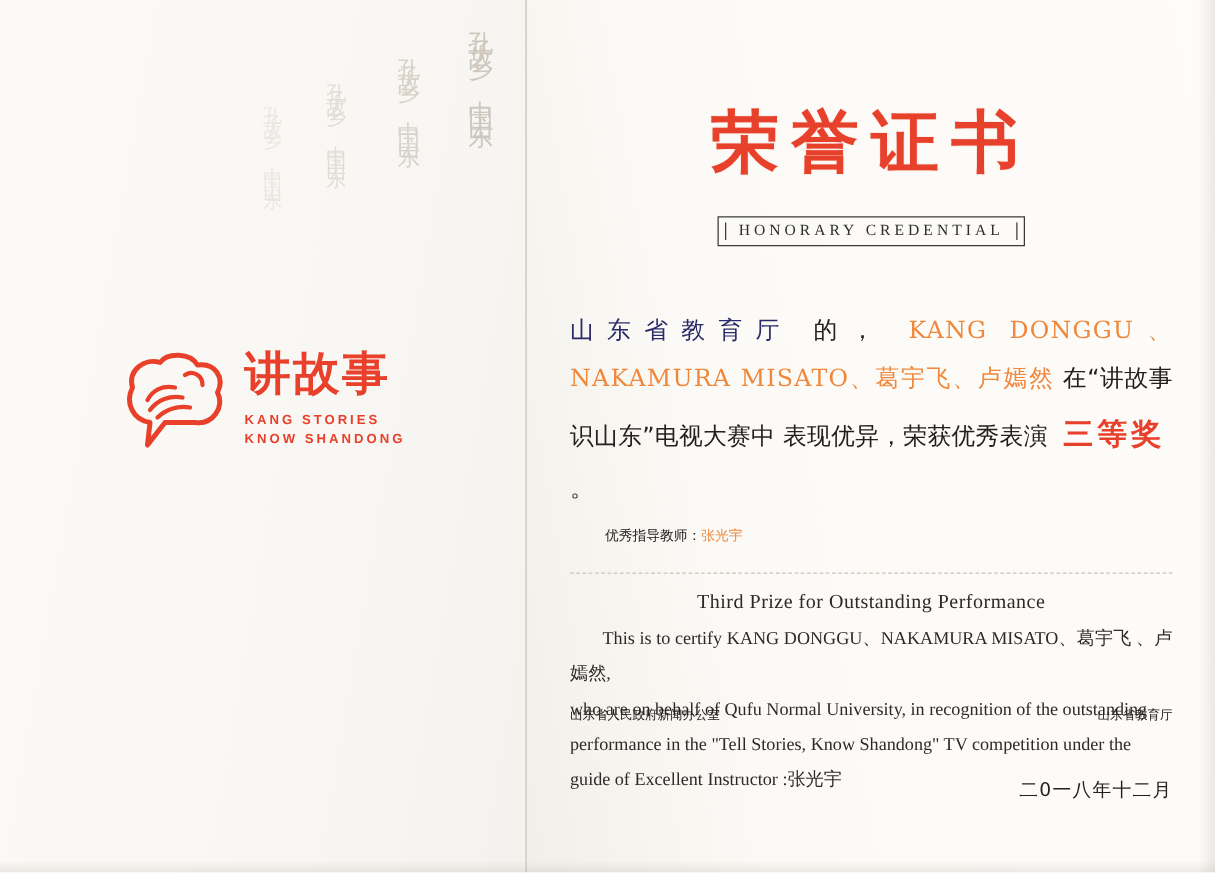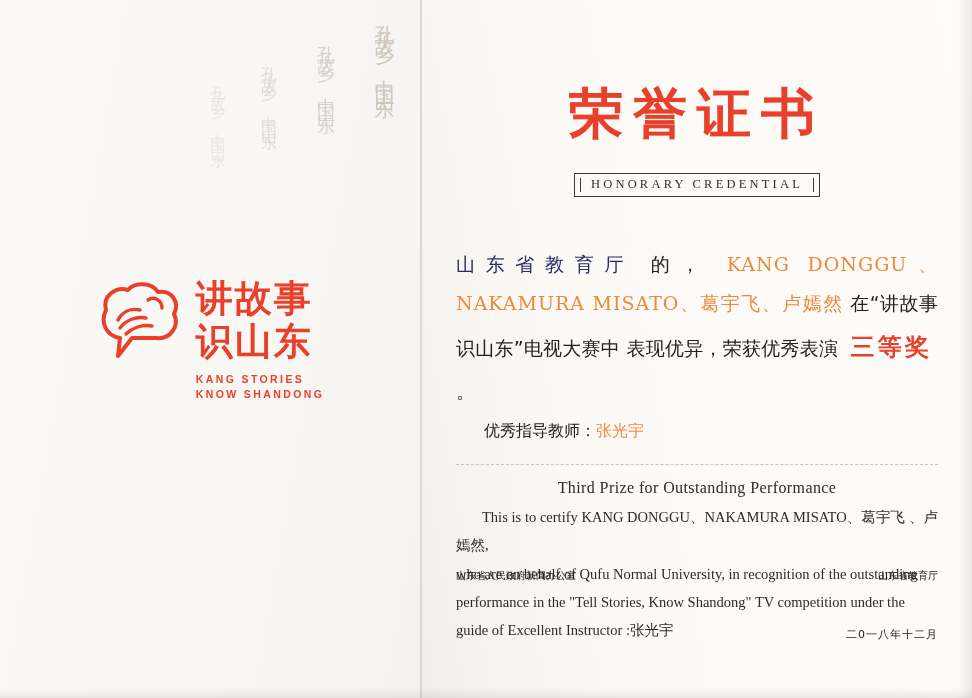--- a/index.html
+++ b/index.html
@@ -156,21 +156,21 @@
   .prize {
     color: #e8412b;
     font-family: "DejaVu Sans", sans-serif;
     font-weight: bold;
     font-size: 24px;
     letter-spacing: 3px;
     padding: 0 6px;
   }
   .instructor-line {
     margin-top: 10px;
-    font-size: 16px;
+    font-size: 11px;
     color: #23211f;
     font-family: "DejaVu Sans", sans-serif;
     padding-left: 28px;
   }
   .divider {
     margin: 22px 0 14px 0;
     border-top: 1px dashed #c9c4bb;
   }
   .body-en-title {
     text-align: center;
@@ -197,21 +197,21 @@
     justify-content: space-between;
     align-items: flex-start;
   }
   .issuer {
     font-size: 10px;
     color: #23211f;
     font-family: "DejaVu Sans", sans-serif;
     position: relative;
   }
   .date-line {
-    font-size: 11px;
+    font-size: 15px;
     color: #23211f;
     font-family: "DejaVu Sans", sans-serif;
     margin-top: 44px;
     letter-spacing: 1px;
   }
 
   
   .edge-shadow {
     position: absolute;
     right: 0; top: 0; bottom: 0;
@@ -246,21 +246,20 @@
         <svg viewBox="0 0 86 92" width="86" height="92" aria-hidden="true">
           <path d="M10 30 C6 16, 20 6, 32 10 C38 2, 56 2, 62 12 C76 10, 84 22, 78 34 C84 46, 74 60, 60 58 L36 58 L22 76 L24 58 C10 56, 4 42, 10 30 Z" fill="none" stroke="#e8402a" stroke-width="4" stroke-linejoin="round"></path>
           <path d="M22 40 C26 32, 34 28, 44 30" fill="none" stroke="#e8402a" stroke-width="3.4" stroke-linecap="round"></path>
           <path d="M24 48 C30 40, 40 36, 50 38" fill="none" stroke="#e8402a" stroke-width="3.4" stroke-linecap="round"></path>
           <path d="M30 54 C36 48, 46 44, 56 46" fill="none" stroke="#e8402a" stroke-width="3.4" stroke-linecap="round"></path>
           <path d="M52 20 C58 16, 66 20, 66 28" fill="none" stroke="#e8402a" stroke-width="3.4" stroke-linecap="round"></path>
         </svg>
       </div>
       <div class="logo-text">
         <div class="logo-cn">讲故事</div>
-        <div class="logo-cn">识山东</div>
         <div class="logo-en">KANG STORIES</div>
         <div class="logo-en" style="margin-top:0">KNOW SHANDONG</div>
       </div>
     </div>
   </div>
 
   <div class="spine"></div>
 
   <div class="right-page">
 

